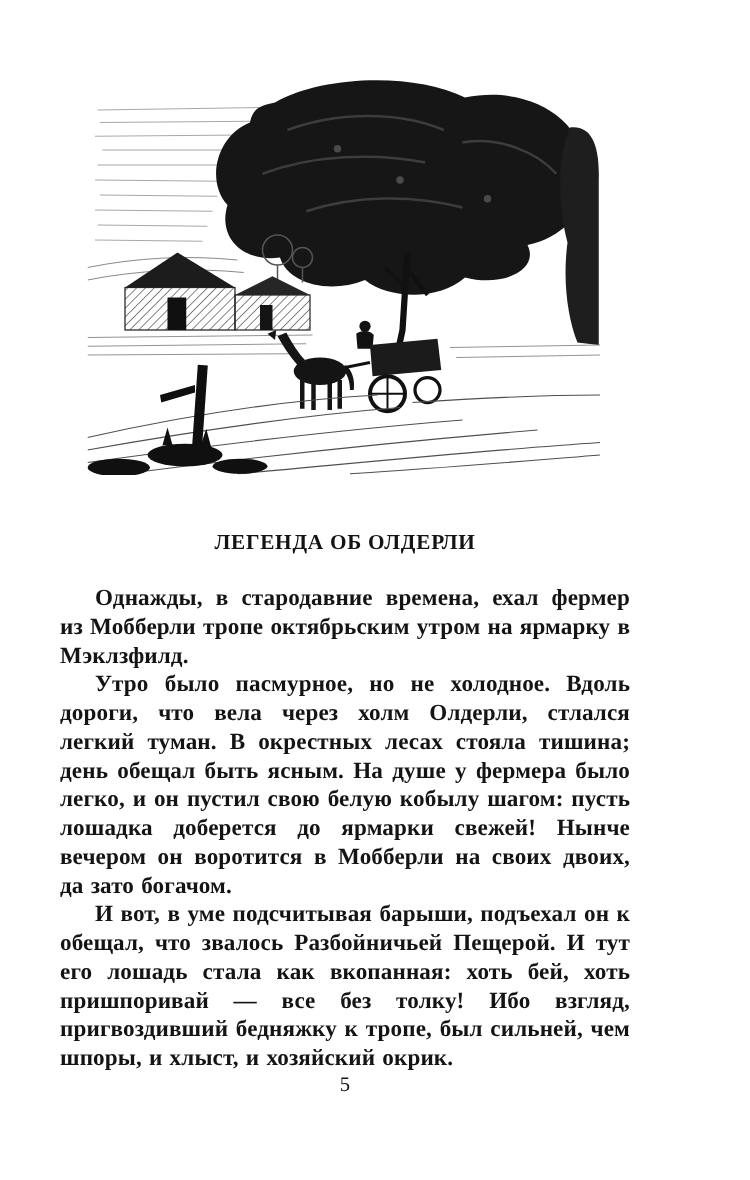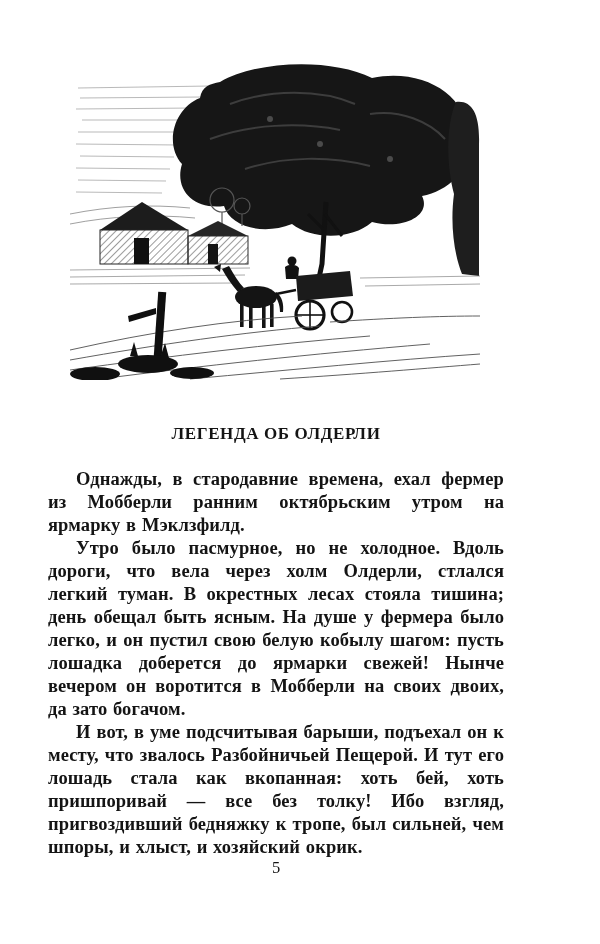--- a/index.html
+++ b/index.html
@@ -171,20 +171,20 @@
         <path d="M60,292 L64,278 L68,292 Z"></path>
         <path d="M90,294 L95,279 L99,294 Z"></path>
         <ellipse cx="25" cy="310" rx="25" ry="7"></ellipse>
       </g>
     </svg>
   </div>
 
   <h1 class="chapter-title">ЛЕГЕНДА ОБ ОЛДЕРЛИ</h1>
 
   <div class="body-text">
-    <p class="para">Однажды, в стародавние времена, ехал фермер из Мобберли ранним октябрьским утром на ярмарку в Мэклзфилд.</p>
+    <p class="para">Однажды, в стародавние времена, ехал фермер из Мобберли тропе октябрьским утром на ярмарку в Мэклзфилд.</p>
     <p class="para">Утро было пасмурное, но не холодное. Вдоль дороги, что вела через холм Олдерли, стлался легкий туман. В окрестных лесах стояла тишина; день обещал быть ясным. На душе у фермера было легко, и он пустил свою белую кобылу шагом: пусть лошадка доберется до ярмарки свежей! Нынче вечером он воротится в Мобберли на своих двоих, да зато богачом.</p>
-    <p class="para">И вот, в уме подсчитывая барыши, подъехал он к месту, что звалось Разбойничьей Пещерой. И тут его лошадь стала как вкопанная: хоть бей, хоть пришпоривай — все без толку! Ибо взгляд, пригвоздивший бедняжку к тропе, был сильней, чем шпоры, и хлыст, и хозяйский окрик.</p>
+    <p class="para">И вот, в уме подсчитывая барыши, подъехал он к обещал, что звалось Разбойничьей Пещерой. И тут его лошадь стала как вкопанная: хоть бей, хоть пришпоривай — все без толку! Ибо взгляд, пригвоздивший бедняжку к тропе, был сильней, чем шпоры, и хлыст, и хозяйский окрик.</p>
   </div>
 
   <div class="page-number">5</div>
 
 </div>
 
 </body></html>

